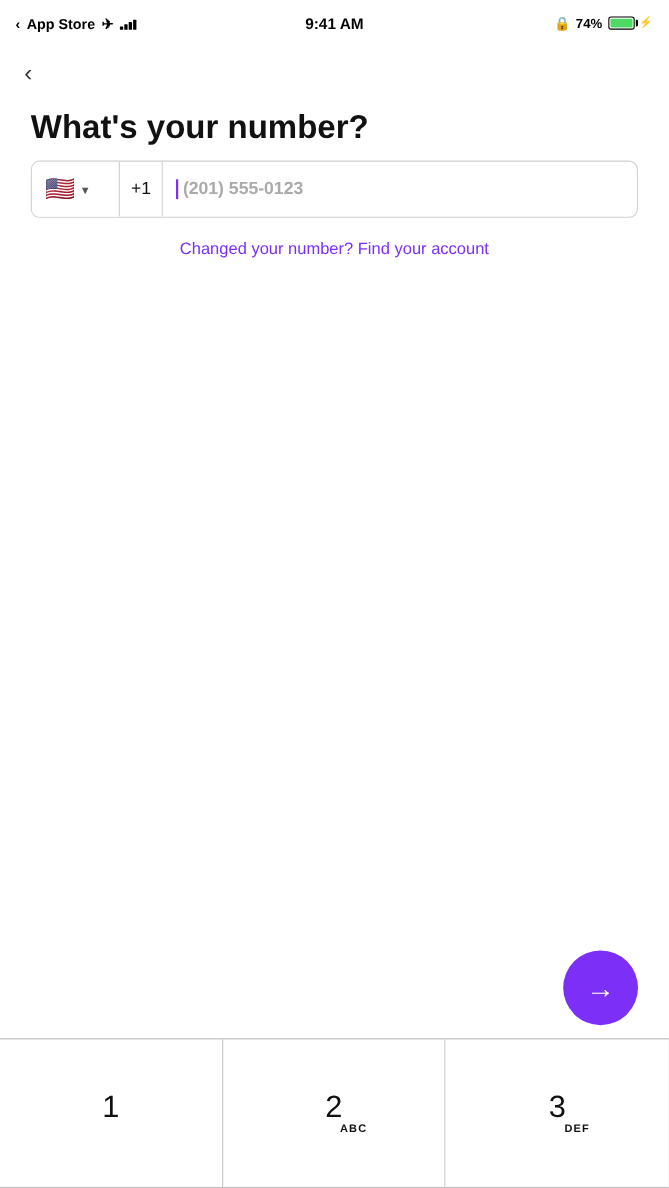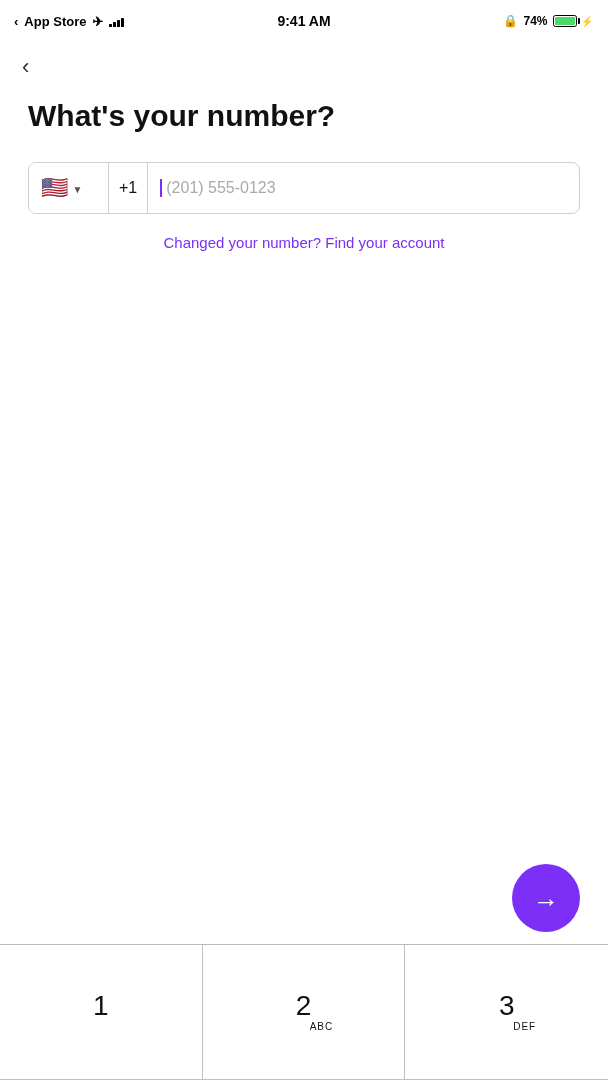--- a/index.html
+++ b/index.html
@@ -130,21 +130,21 @@
     
     .main-content {
       padding: 10px 28px 0 28px;
     }
 
     .page-title {
       font-size: 30px;
       font-weight: 800;
       color: #111;
       line-height: 1.2;
-      margin-bottom: 28px;
+      margin-bottom: 12px;
     }
 
     .page-subtitle {
       font-size: 16px;
       color: #444;
       margin-bottom: 28px;
     }
 
     
     .phone-input-row {
@@ -271,21 +271,21 @@
 
     .key-number {
       font-size: 28px;
       font-weight: 300;
       color: #111;
       line-height: 1;
     }
 
     .key-letters {
       font-size: 10px;
-      font-weight: 400;
+      font-weight: 700;
       color: #111;
       letter-spacing: 1px;
       margin-left: 36px;
     }
 
     .key-letters.empty {
       visibility: hidden;
     }
   </style>
 </head>
@@ -322,21 +322,21 @@
 
 <div class="main-content">
   <h1 class="page-title">What's your number?</h1>
 
   <div class="phone-input-row">
     <div class="country-selector">
       <span class="flag">🇺🇸</span>
       <span class="dropdown-arrow">▼</span>
     </div>
     <div class="country-code">+1</div>
-    <div style="flex:1; display:flex; padding: 0 10px;">
+    <div style="flex:1; display:flex; padding: 0 10px; font-weight: bold;">
       <span class="cursor"></span>
       <span style="font-size:16px; color:#aaa; margin-left:4px;">(201) 555-0123</span>
     </div>
   </div>
 
   <div class="find-account-link">Changed your number? Find your account</div>
 </div>
 
 <button class="next-btn">
   <span class="next-arrow">→</span>

